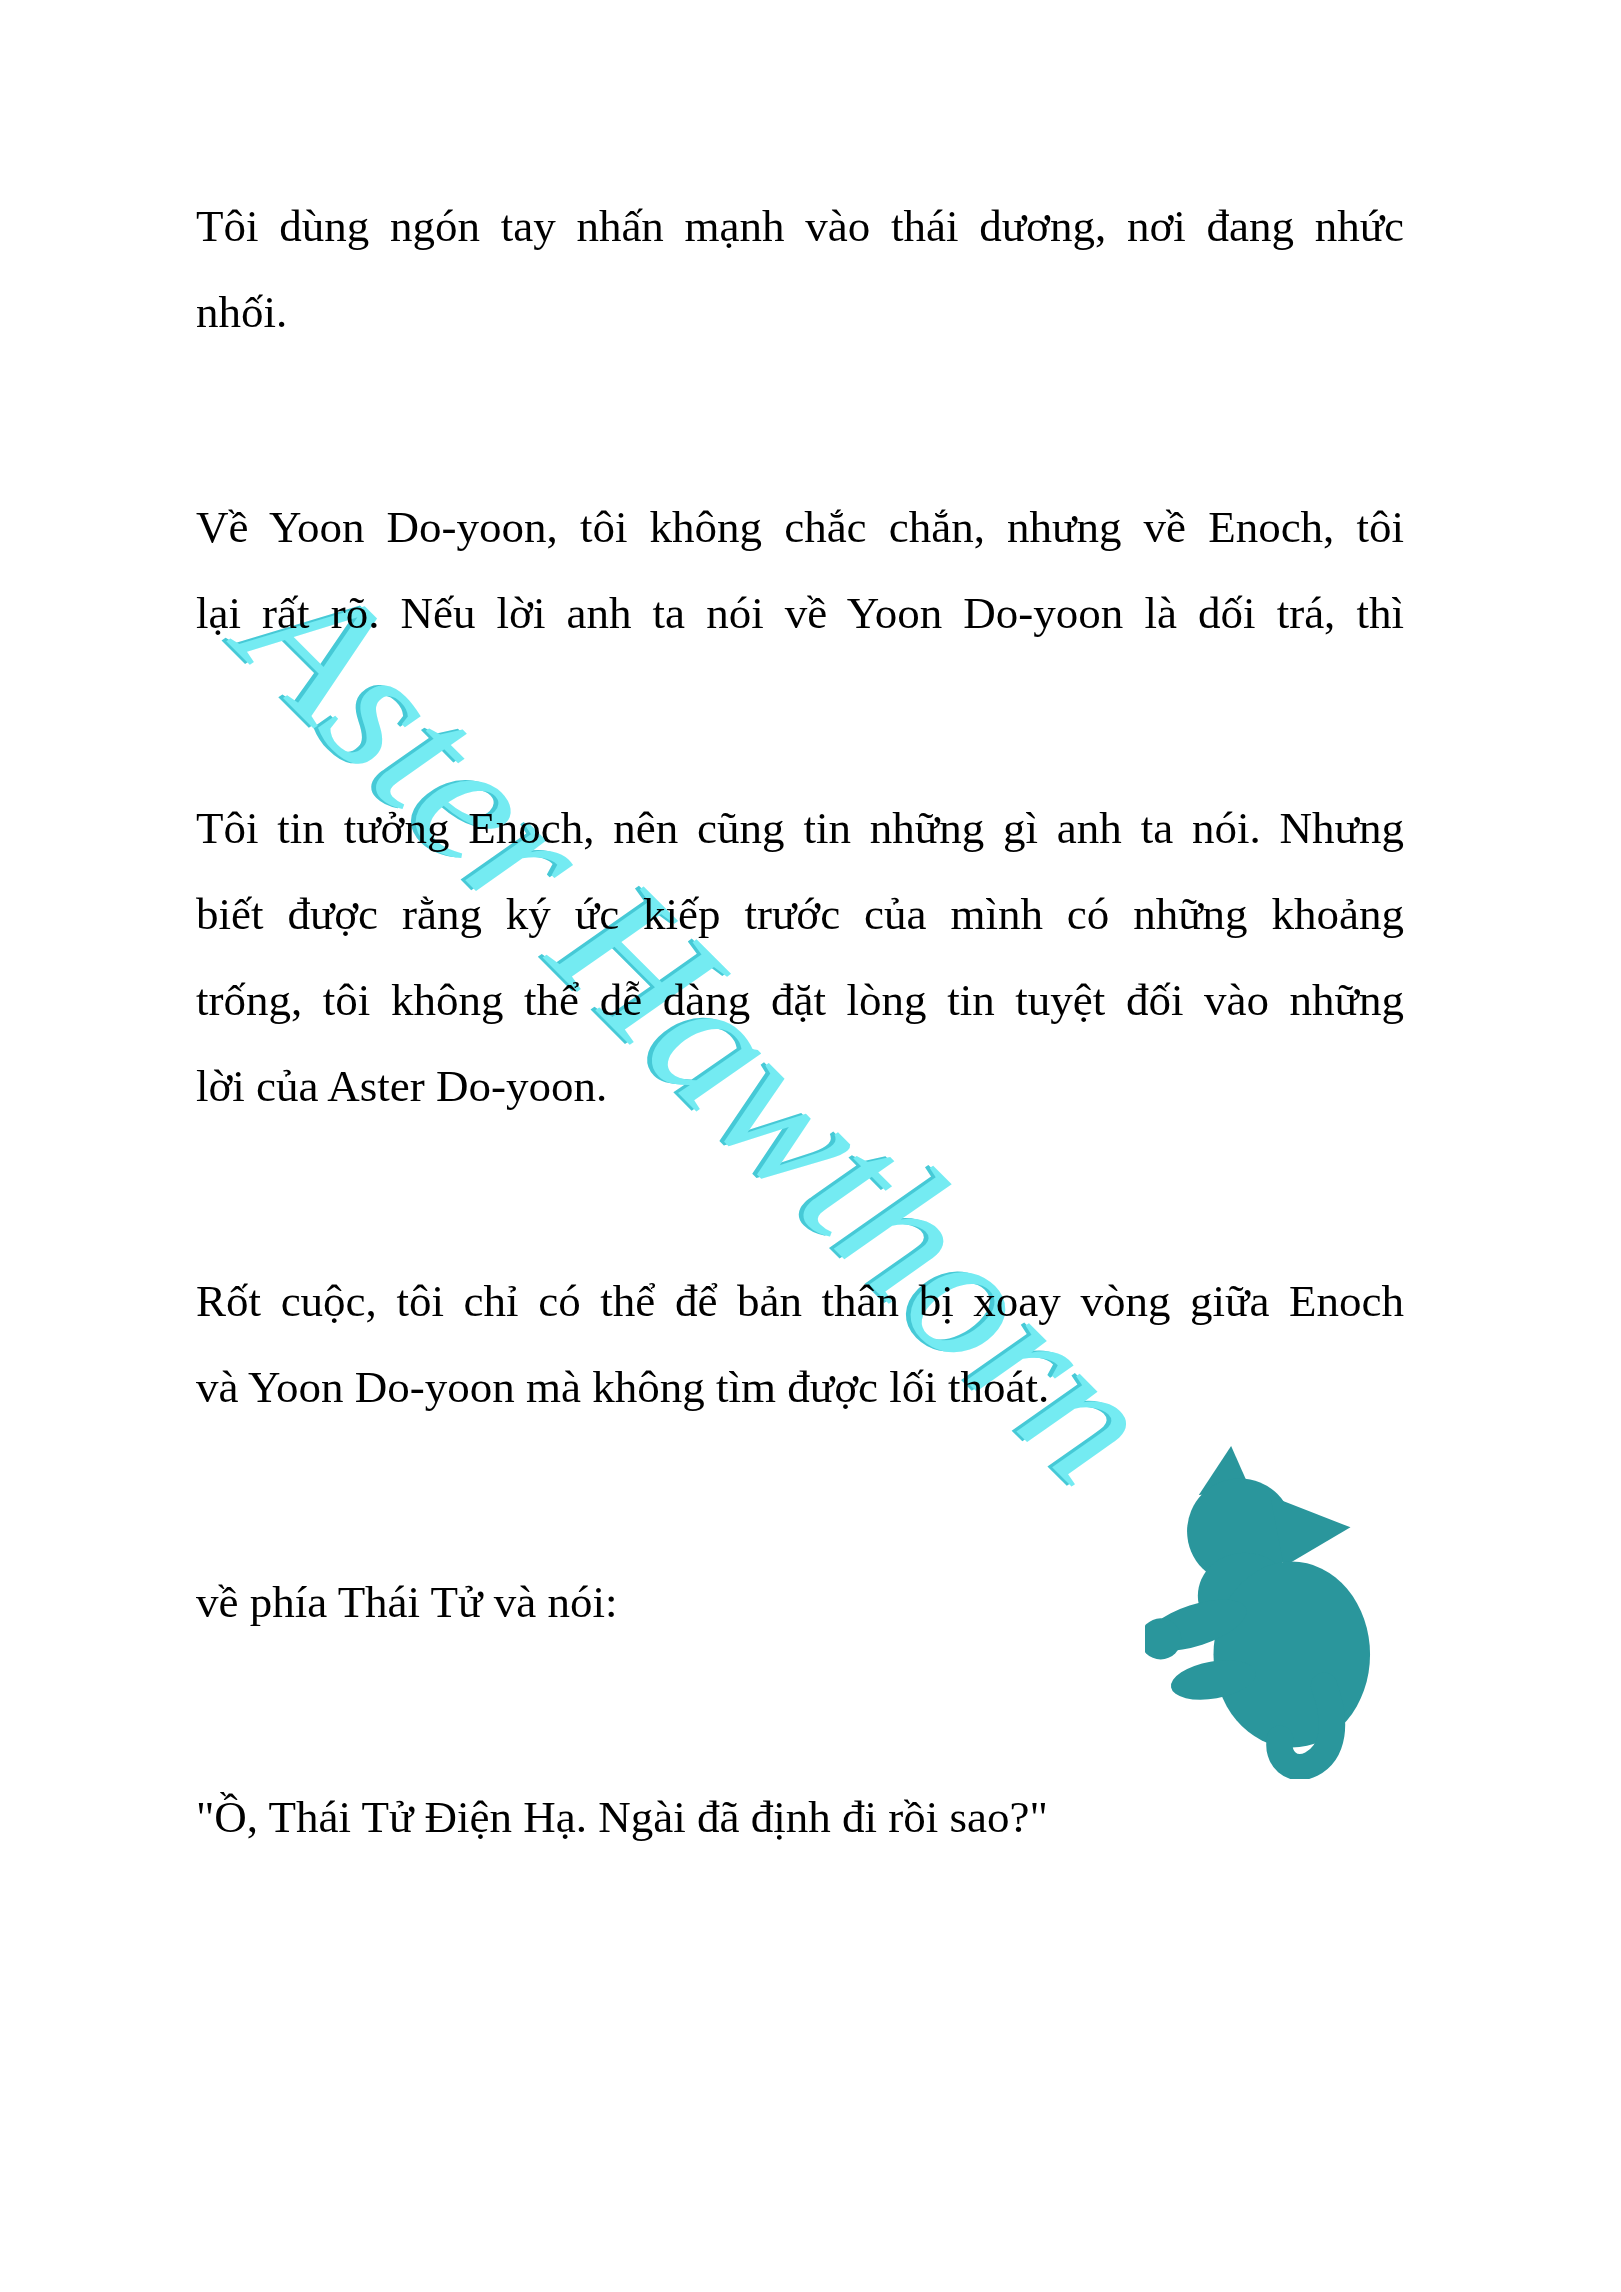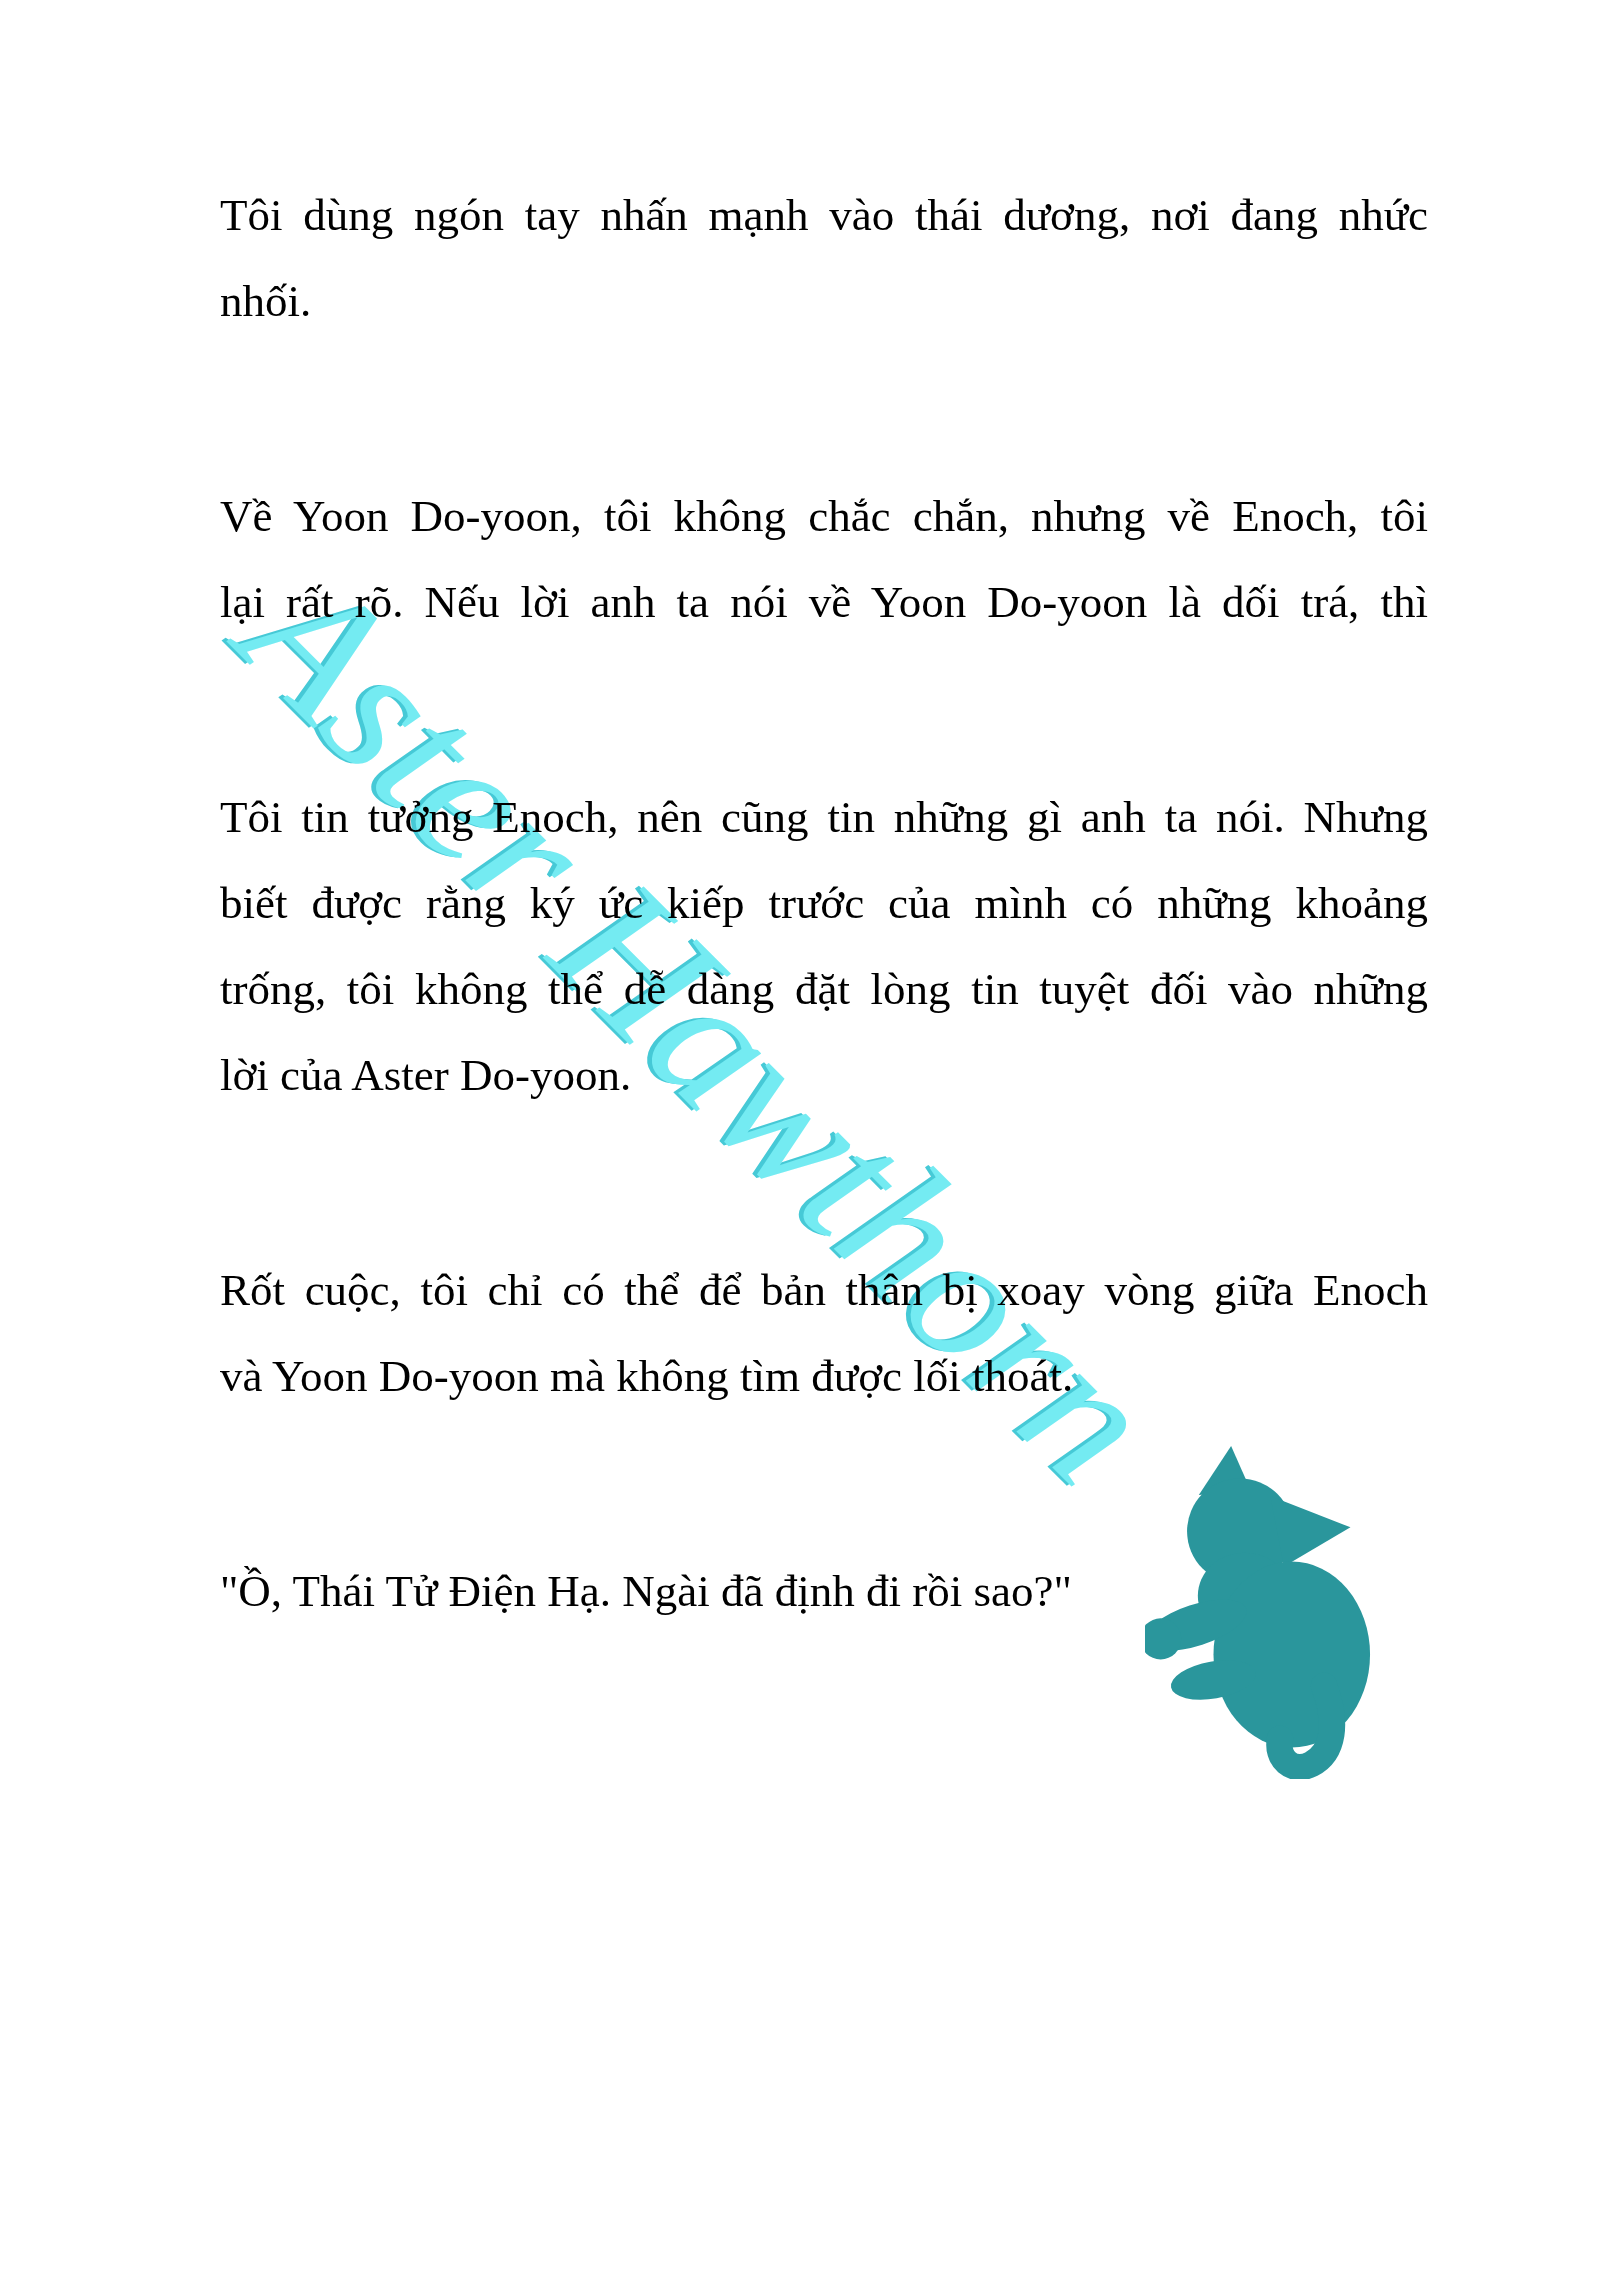--- a/index.html
+++ b/index.html
@@ -24,24 +24,23 @@
     z-index:1;
     user-select:none;
   }
   .cat{
     position:absolute;
     left:1145px;top:1441px;
     z-index:1;
   }
   .content{
     position:absolute;
-    left:196px;top:172px;
+    left:196px;top:183px;
     width:1208px;
     z-index:2;
-    margin-left:24px;
   }
   .paragraph{margin:0 0 129px 0;}
   .paragraph:last-child{margin-bottom:0;}
   .line{
     font-size:45px;
     line-height:86px;
     color:#000000;
     white-space:nowrap;
     text-align:justify;
     text-align-last:justify;
@@ -88,18 +87,19 @@
       <div class="line">Tôi tin tưởng Enoch, nên cũng tin những gì anh ta nói. Nhưng</div>
       <div class="line">biết được rằng ký ức kiếp trước của mình có những khoảng</div>
       <div class="line">trống, tôi không thể dễ dàng đặt lòng tin tuyệt đối vào những</div>
       <div class="line last">lời của Aster Do-yoon.</div>
     </div>
     <div class="paragraph">
       <div class="line">Rốt cuộc, tôi chỉ có thể để bản thân bị xoay vòng giữa Enoch</div>
       <div class="line last">và Yoon Do-yoon mà không tìm được lối thoát.</div>
     </div>
     <div class="paragraph">
+      <div class="line last">về phía Thái Tử và nói:</div>
     </div>
     <div class="paragraph">
       <div class="line last">"Ồ, Thái Tử Điện Hạ. Ngài đã định đi rồi sao?"</div>
     </div>
   </div>
 
 
 </body></html>

